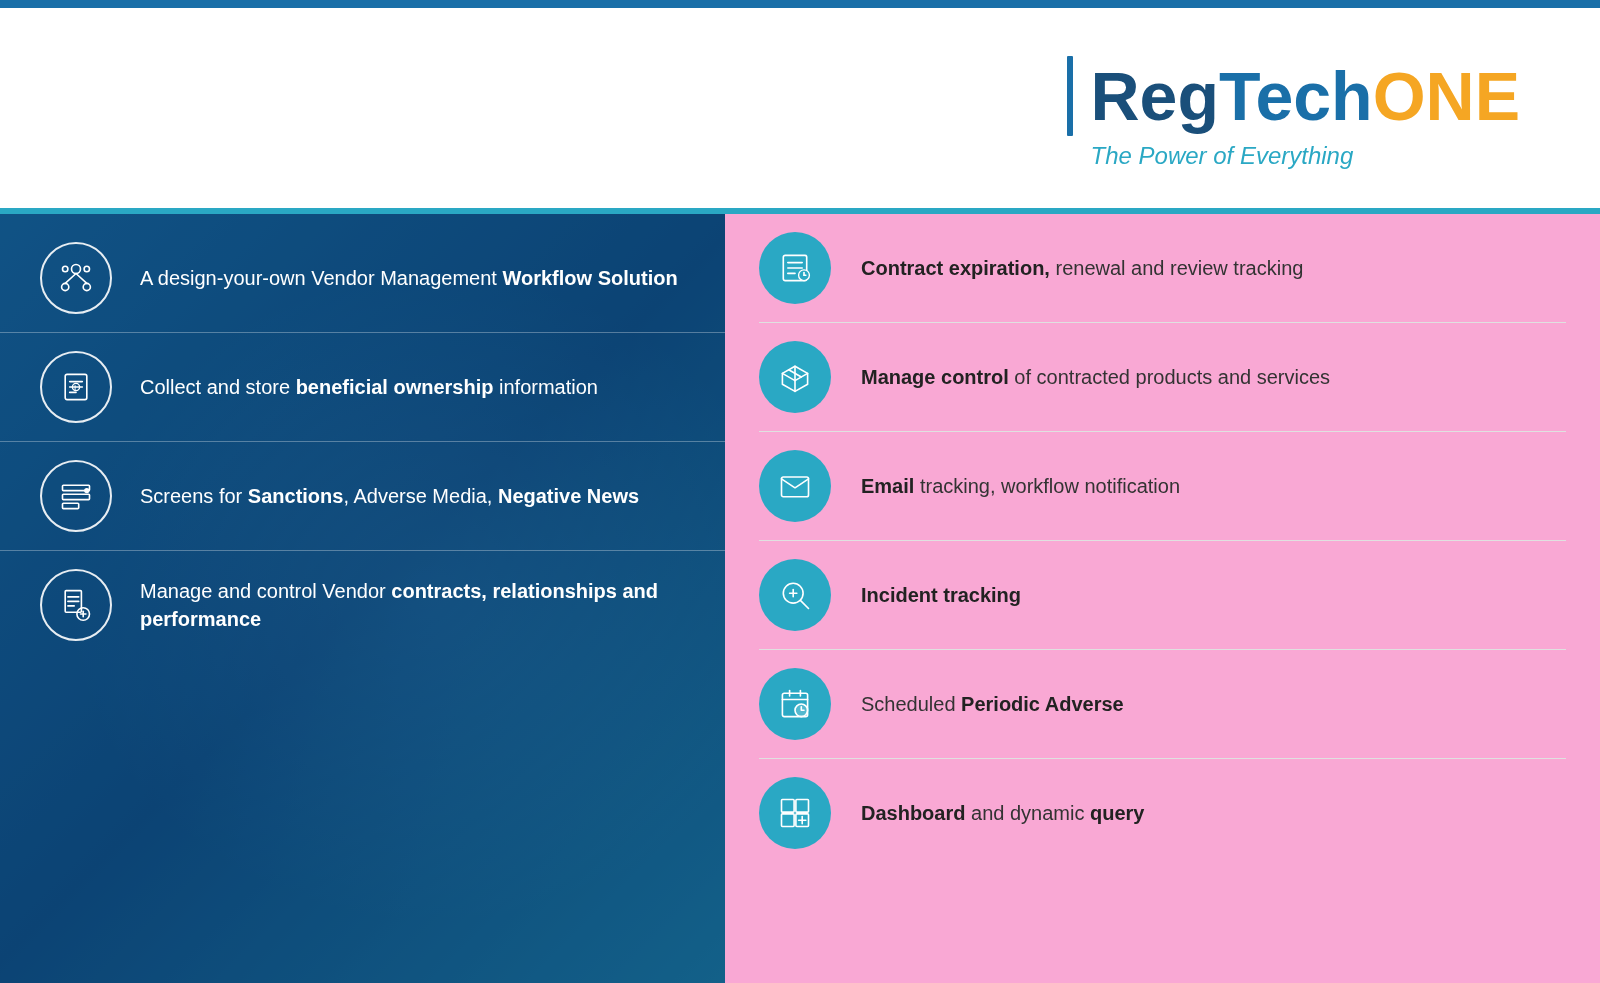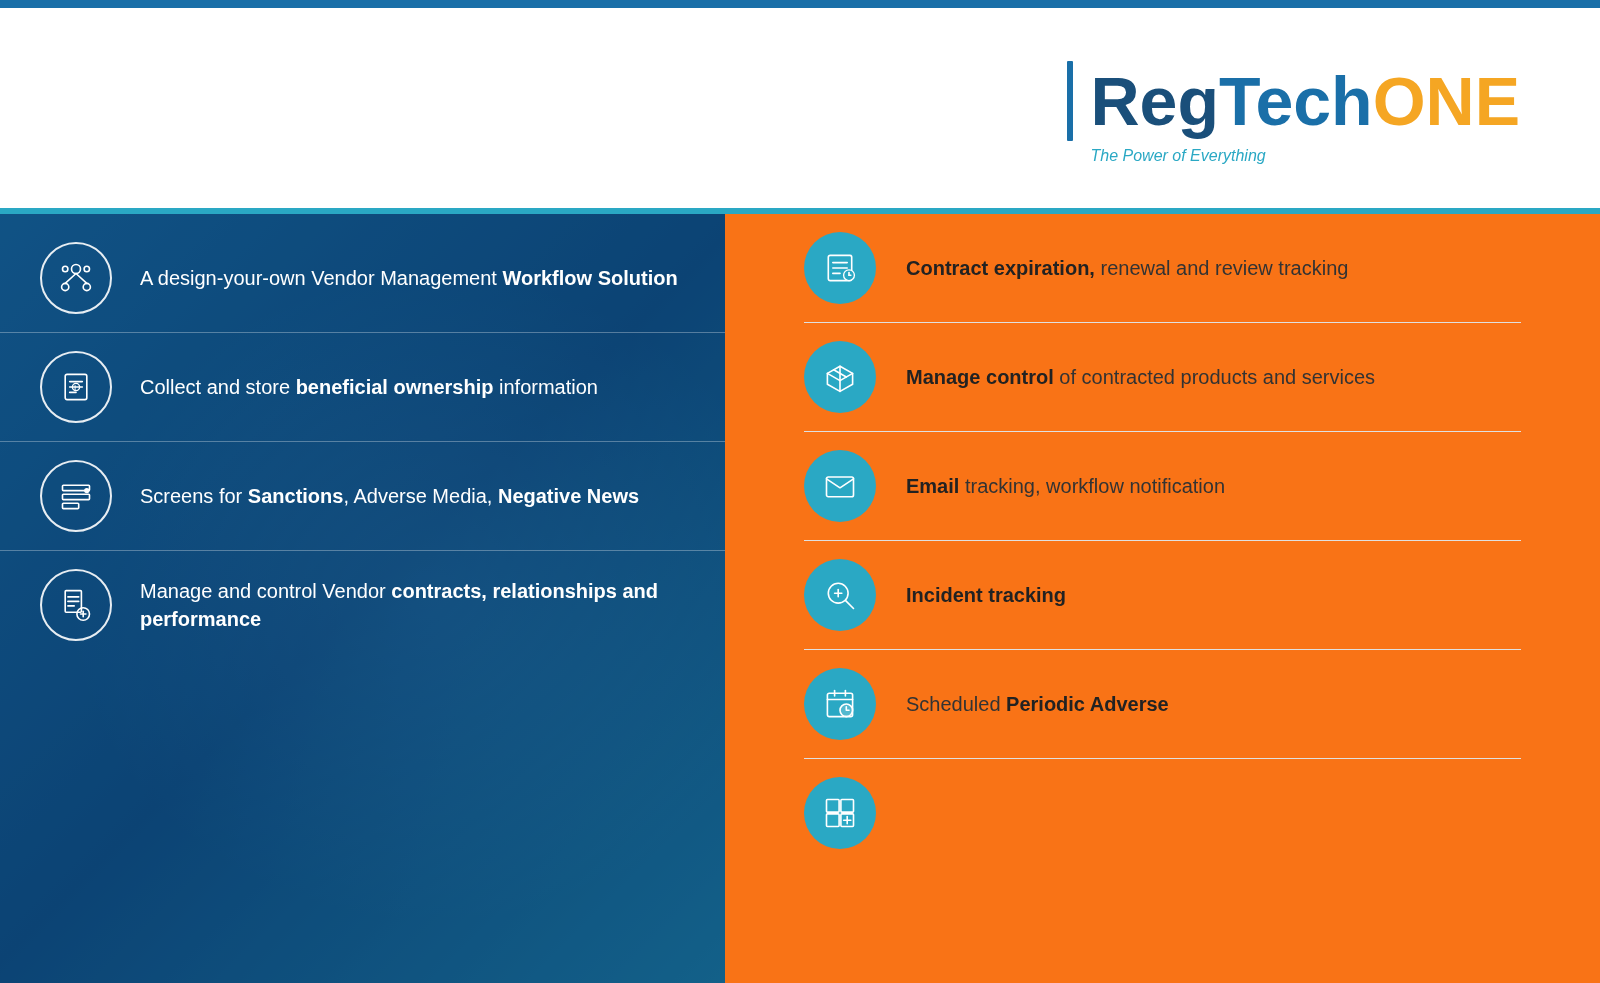--- a/index.html
+++ b/index.html
@@ -60,21 +60,21 @@
 
     .logo-tech {
       color: #1a6fa8;
     }
 
     .logo-one {
       color: #f5a623;
     }
 
     .logo-tagline {
-      font-size: 16px;
+      font-size: 24px;
       color: #2aa8c4;
       margin-left: 24px;
       margin-top: 6px;
       font-style: italic;
     }
 
     
     .divider-bar {
       height: 6px;
       background: #2aa8c4;
@@ -152,22 +152,22 @@
       line-height: 1.4;
     }
 
     .left-item-text strong {
       font-weight: 800;
     }
 
     
     .right-panel {
       flex: 1;
-      background: #f97316;
-      padding: 0 79px;
+      background: #f9a8d4;
+      padding: 0 34px;
       text-align: right;
     }
 
     .right-item {
       display: flex;
       align-items: center;
       padding: 18px 0;
       border-bottom: 1px solid #e0e0e0;
       gap: 30px;
     }
@@ -390,17 +390,20 @@
       <div class="right-icon-circle">
         <svg viewBox="0 0 40 40">
           <rect x="5" y="5" width="14" height="14" rx="1"></rect>
           <rect x="21" y="5" width="14" height="14" rx="1"></rect>
           <rect x="5" y="21" width="14" height="14" rx="1"></rect>
           <rect x="21" y="21" width="14" height="14" rx="1"></rect>
           <line x1="24" y1="28" x2="32" y2="28"></line>
           <line x1="28" y1="24" x2="28" y2="32"></line>
         </svg>
       </div>
+      <div class="right-item-text">
+        <strong>Dashboard</strong> and dynamic <strong>query</strong>
+      </div>
     </div>
 
   </div>
 
 </div>
 
 </body></html>

